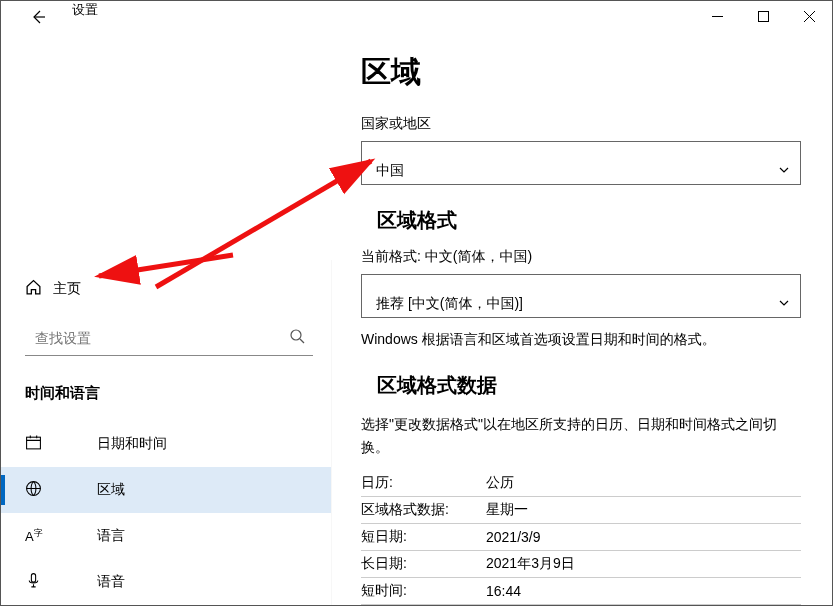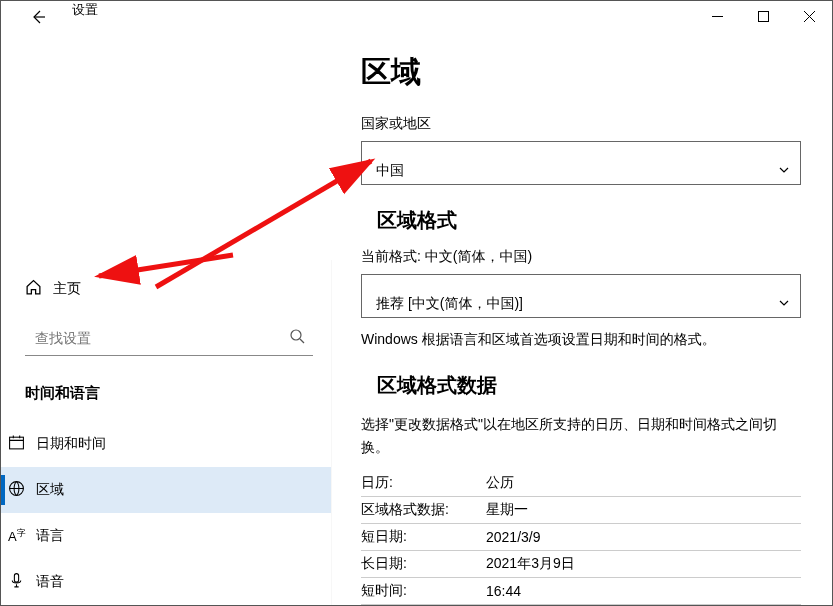--- a/index.html
+++ b/index.html
@@ -76,23 +76,24 @@
     font-family: Liberation Sans, sans-serif;
   }
   .section-head {
     padding: 28px 0 18px 24px;
     font-weight: 600;
     font-size: 15px;
   }
   .nav-item {
     display: flex; align-items: center;
     height: 46px;
-    padding-left: 7px;
+    padding-left: 24px;
     cursor: pointer;
     position: relative;
+    gap: 44px;
   }
   .nav-item .icon { width: 28px; font-size: 16px; }
   .nav-item.active {
     background: #ddeaf7;
   }
   .nav-item.active::before {
     content: "";
     position: absolute;
     left: 0; top: 8px; bottom: 8px;
     width: 4px;

